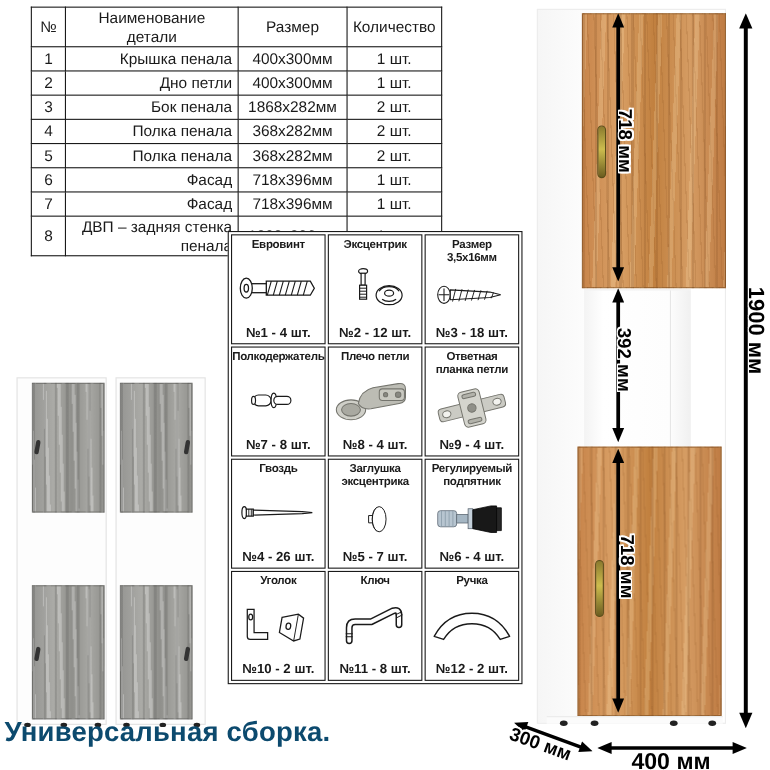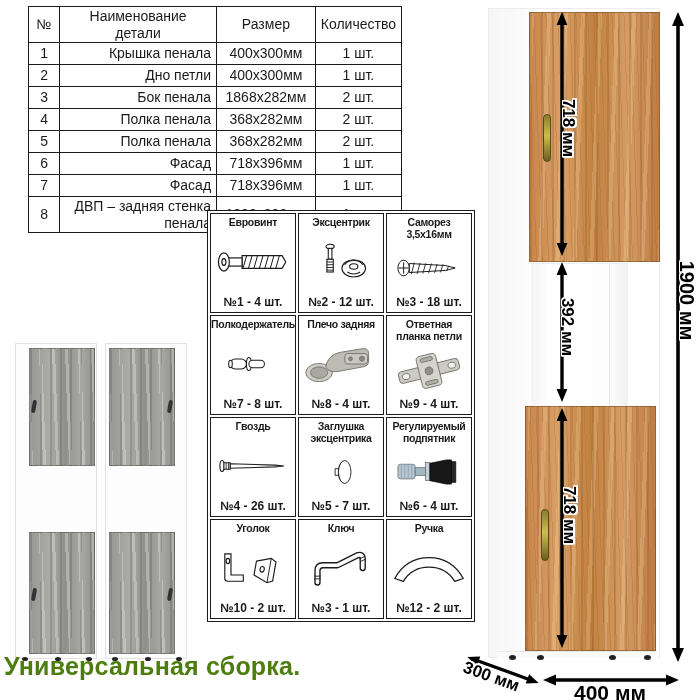--- a/index.html
+++ b/index.html
@@ -61,21 +61,21 @@
 
   
   svg.arr{position:absolute;}
   .dim{position:absolute;font-weight:bold;font-size:17px;color:#000;white-space:nowrap;
        text-shadow:-1.5px -1.5px 0 #fff,1.5px -1.5px 0 #fff,-1.5px 1.5px 0 #fff,
                    1.5px 1.5px 0 #fff,0 -1.5px 0 #fff,0 1.5px 0 #fff,
                    -1.5px 0 0 #fff,1.5px 0 0 #fff;}
   .rot90{transform:rotate(90deg);transform-origin:center;}
 
   .caption{position:absolute;left:4px;top:652px;font-weight:bold;font-size:25px;
-           letter-spacing:0.2px;color:#4d7c0f;}
+           letter-spacing:0.2px;color:#0c4a6e;}
 </style>
 </head>
 <body>
 
 <div class="canvas">
 
   <table class="parts">
     <colgroup>
         <col class="n">
         <col class="nm">
@@ -175,21 +175,21 @@
             <ellipse cx="56" cy="27" rx="4.5" ry="3"></ellipse>
             <path d="M49 33 a9 6 0 0 0 14 0" fill="none"></path>
           </g>
                 </svg>
         </div>
         <div class="hw-count">№2 - 12 шт.</div>
       </div>
           </td>
       <td>
             <div class="hw-cell">
-        <div class="hw-name">Саморез 3,5х16мм</div>
+        <div class="hw-name">Размер 3,5х16мм</div>
         <div class="hw-icon">
           <svg viewBox="0 0 84 44" width="78" height="36">
                   <g fill="#fff" stroke="#1a1a1a" stroke-width="1.2">
             <ellipse cx="11" cy="22" rx="7" ry="9.5"></ellipse>
             <path d="M11 15 v14 M5 22 h12" fill="none"></path>
             <path d="M18 16.5 L62 19 L74 22 L62 25 L18 27.5 z"></path>
             <path d="M24 15.5 l-3.5 14 M31 15.8 l-3.5 13.4 M38 16.2 l-3.5 12.6 M45 16.6 l-3.5 11.8 M52 17 l-3.2 11 M59 17.6 l-3 9.8 M66 19.4 l-2.4 6.4" fill="none" stroke-width="1.05"></path>
           </g>
                 </svg>
         </div>
@@ -209,21 +209,21 @@
             <rect x="37" y="17.5" width="19" height="9" rx="4.5"></rect>
             <ellipse cx="14.5" cy="22" rx="2.2" ry="4.5"></ellipse>
           </g>
                 </svg>
         </div>
         <div class="hw-count">№7 - 8 шт.</div>
       </div>
           </td>
       <td>
             <div class="hw-cell">
-        <div class="hw-name">Плечо задняя</div>
+        <div class="hw-name">Плечо петли</div>
         <div class="hw-icon">
           <svg viewBox="0 0 84 44" width="80" height="42">
                   <g stroke="#75756e" stroke-width="1">
             <ellipse cx="19" cy="31" rx="14" ry="9.5" fill="#cfcfc8"></ellipse>
             <ellipse cx="19" cy="31" rx="9" ry="6" fill="#a9a9a1"></ellipse>
             <path d="M26 25 q2 -12 14 -15 l24 -4 q7 -1 7 5 v8 q0 5 -6 6 l-27 5 q-9 1 -12 -5 z" fill="#bcbcb4"></path>
             <rect x="46" y="11" width="24" height="11" rx="3" fill="#c8c8c0"></rect>
             <circle cx="64" cy="16.5" r="2.6" fill="#888881"></circle>
                     <circle cx="52" cy="16.5" r="2" fill="#888881"></circle>
           </g>
@@ -326,21 +326,21 @@
       <td>
             <div class="hw-cell">
         <div class="hw-name">Ключ</div>
         <div class="hw-icon">
           <svg viewBox="0 0 84 44" width="76" height="40">
             <path d="M16 38 V25 q0 -6 6 -6 h16 l22 -11 q6 -2 6 4 v10" fill="none" stroke="#1a1a1a" stroke-width="7" stroke-linecap="round" stroke-linejoin="round"></path>
             <path d="M16 38 V25 q0 -6 6 -6 h16 l22 -11 q6 -2 6 4 v10" fill="none" stroke="#fdfdfd" stroke-width="4" stroke-linecap="round" stroke-linejoin="round"></path>
             <path d="M12.5 31 h7 M12.5 34 h7 M62.5 12 l6 -3 M63.5 15 l6 -3" stroke="#1a1a1a" stroke-width="1"></path>
           </svg>
         </div>
-        <div class="hw-count">№3 - 1 шт.</div>
+        <div class="hw-count">№11 - 8 шт.</div>
       </div>
           </td>
       <td>
             <div class="hw-cell">
         <div class="hw-name">Ручка</div>
         <div class="hw-icon">
           <svg viewBox="0 0 84 44" width="80" height="42">
             <path d="M6 33 q12 -22 36 -22 q24 0 36 22 l-9 3 q-9 -15 -27 -15 q-18 0 -27 15 z" fill="#fff" stroke="#1a1a1a" stroke-width="1.3" stroke-linejoin="round"></path>
           </svg>
         </div>

